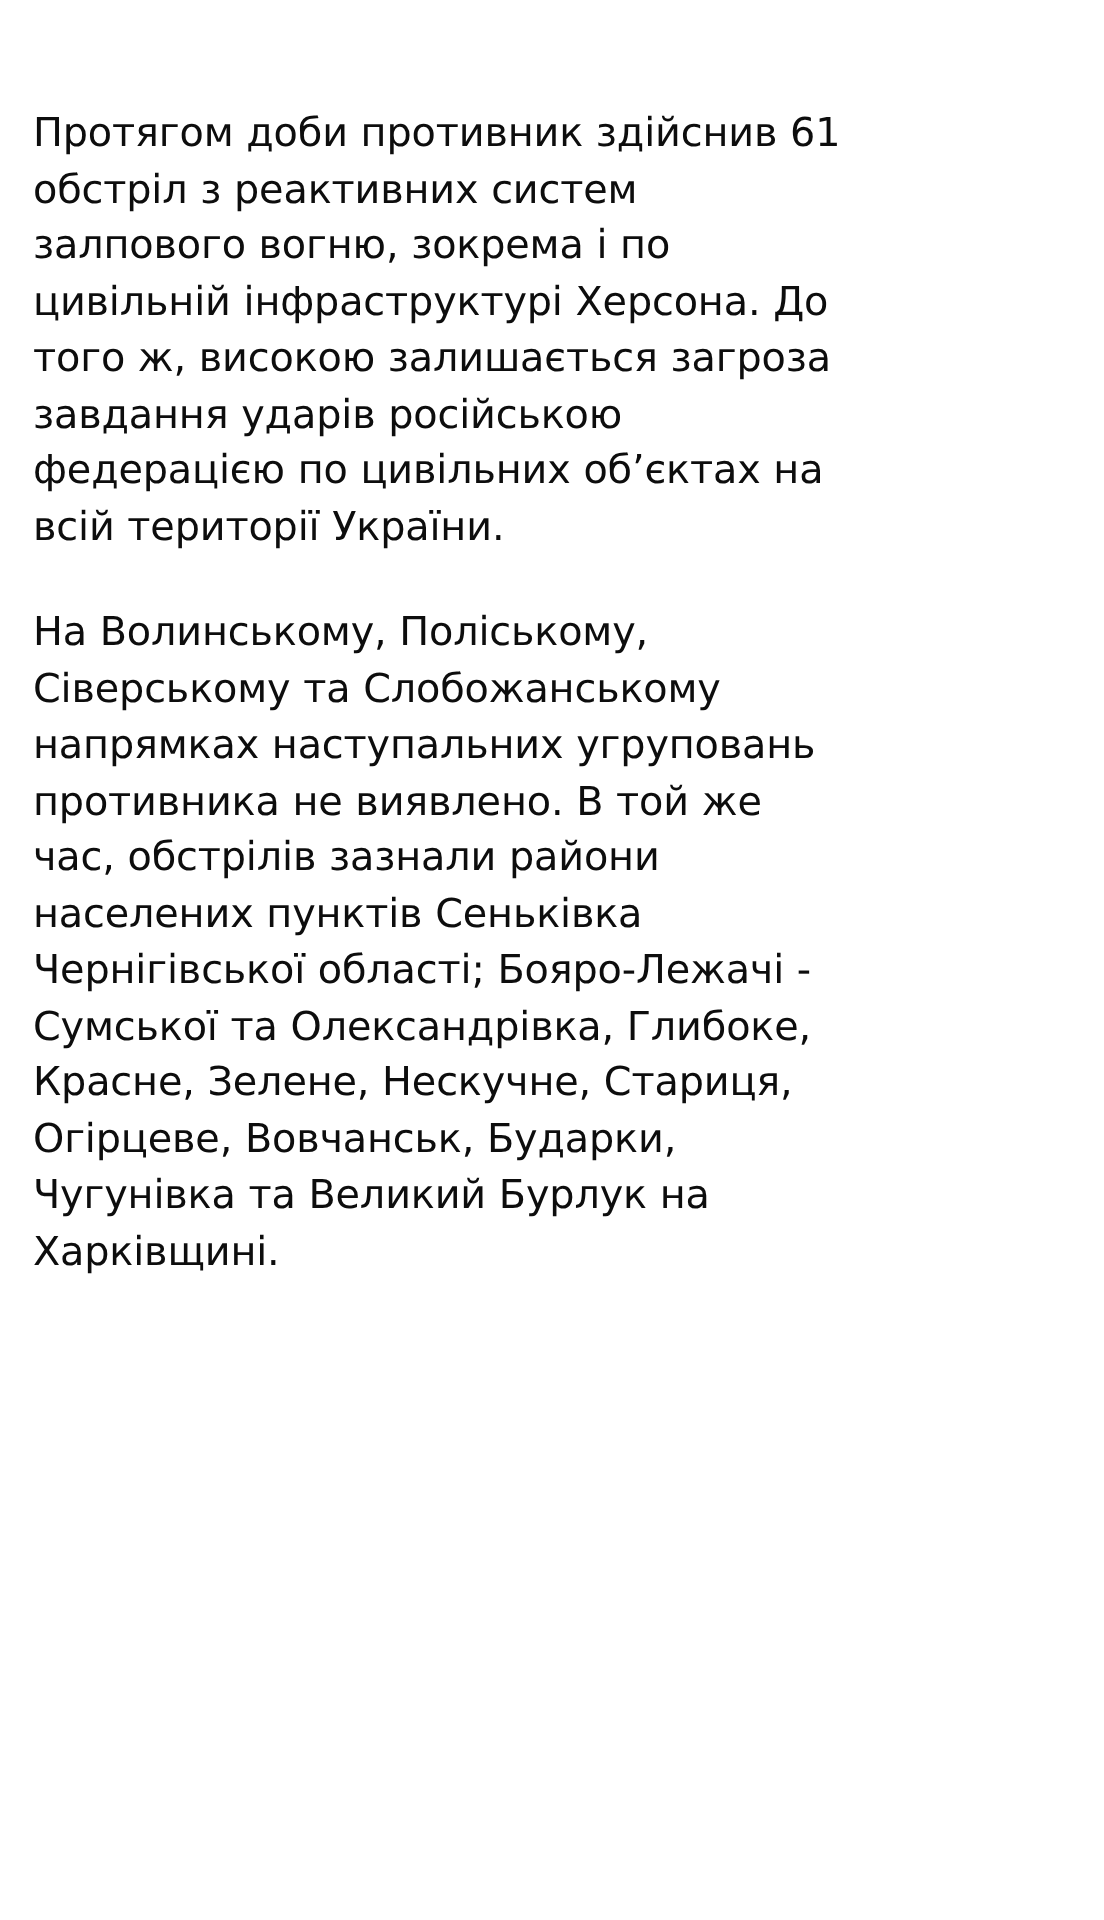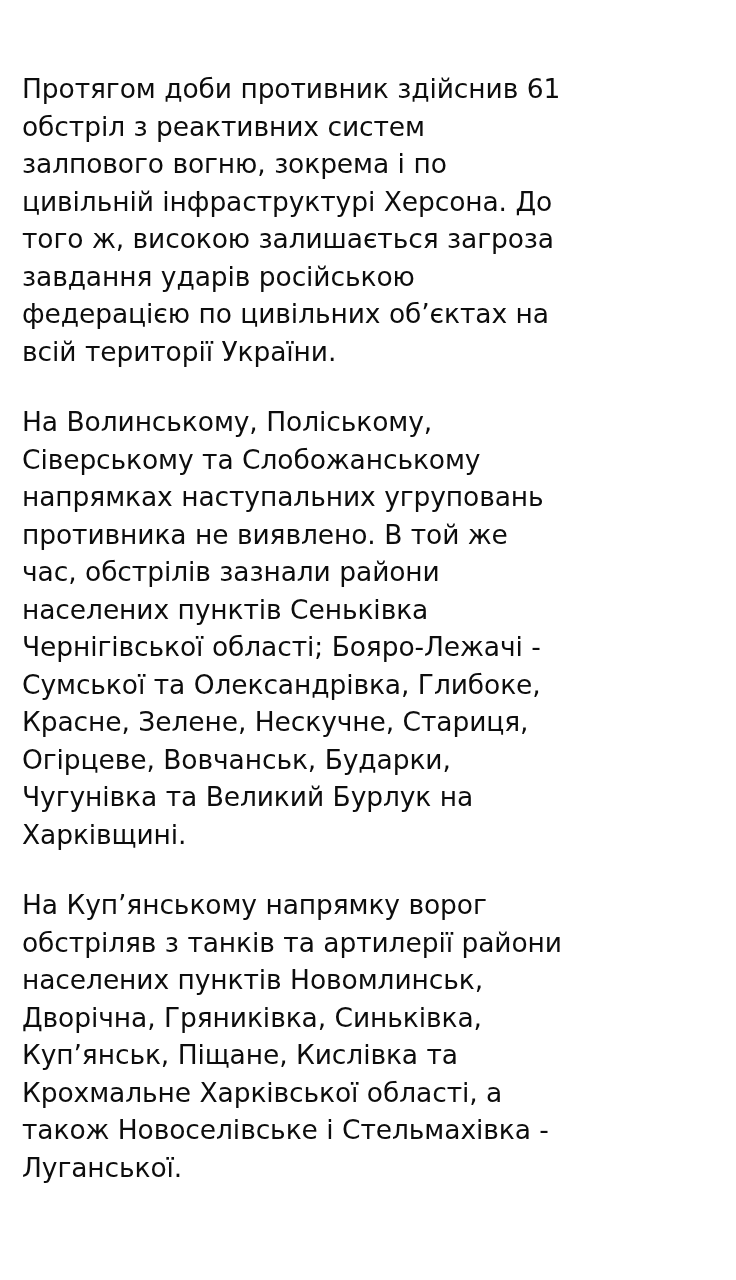--- a/index.html
+++ b/index.html
@@ -35,14 +35,13 @@
   .para:last-child {
     margin-bottom: 0;
   }
 </style>
 </head>
 <body>
 
 <div class="page">
   <p class="para">Протягом доби противник здійснив 61 обстріл з реактивних систем залпового вогню, зокрема і по цивільній інфраструктурі Херсона. До того ж, високою залишається загроза завдання ударів російською федерацією по цивільних об’єктах на всій території України.</p>
   <p class="para">На Волинському, Поліському, Сіверському та Слобожанському напрямках наступальних угруповань противника не виявлено. В той же час, обстрілів зазнали райони населених пунктів Сеньківка Чернігівської області; Бояро-Лежачі - Сумської та Олександрівка, Глибоке, Красне, Зелене, Нескучне, Стариця, Огірцеве, Вовчанськ, Бударки, Чугунівка та Великий Бурлук на Харківщині.</p>
-  <p class="para">На Куп’янському напрямку ворог обстріляв з танків та артилерії райони населених пунктів Новомлинськ, Дворічна, Гряниківка, Синьківка, Куп’янськ, Піщане, Кислівка та Крохмальне Харківської області, а також Новоселівське і Стельмахівка - Луганської.</p>
 </div>
 
 </body></html>

